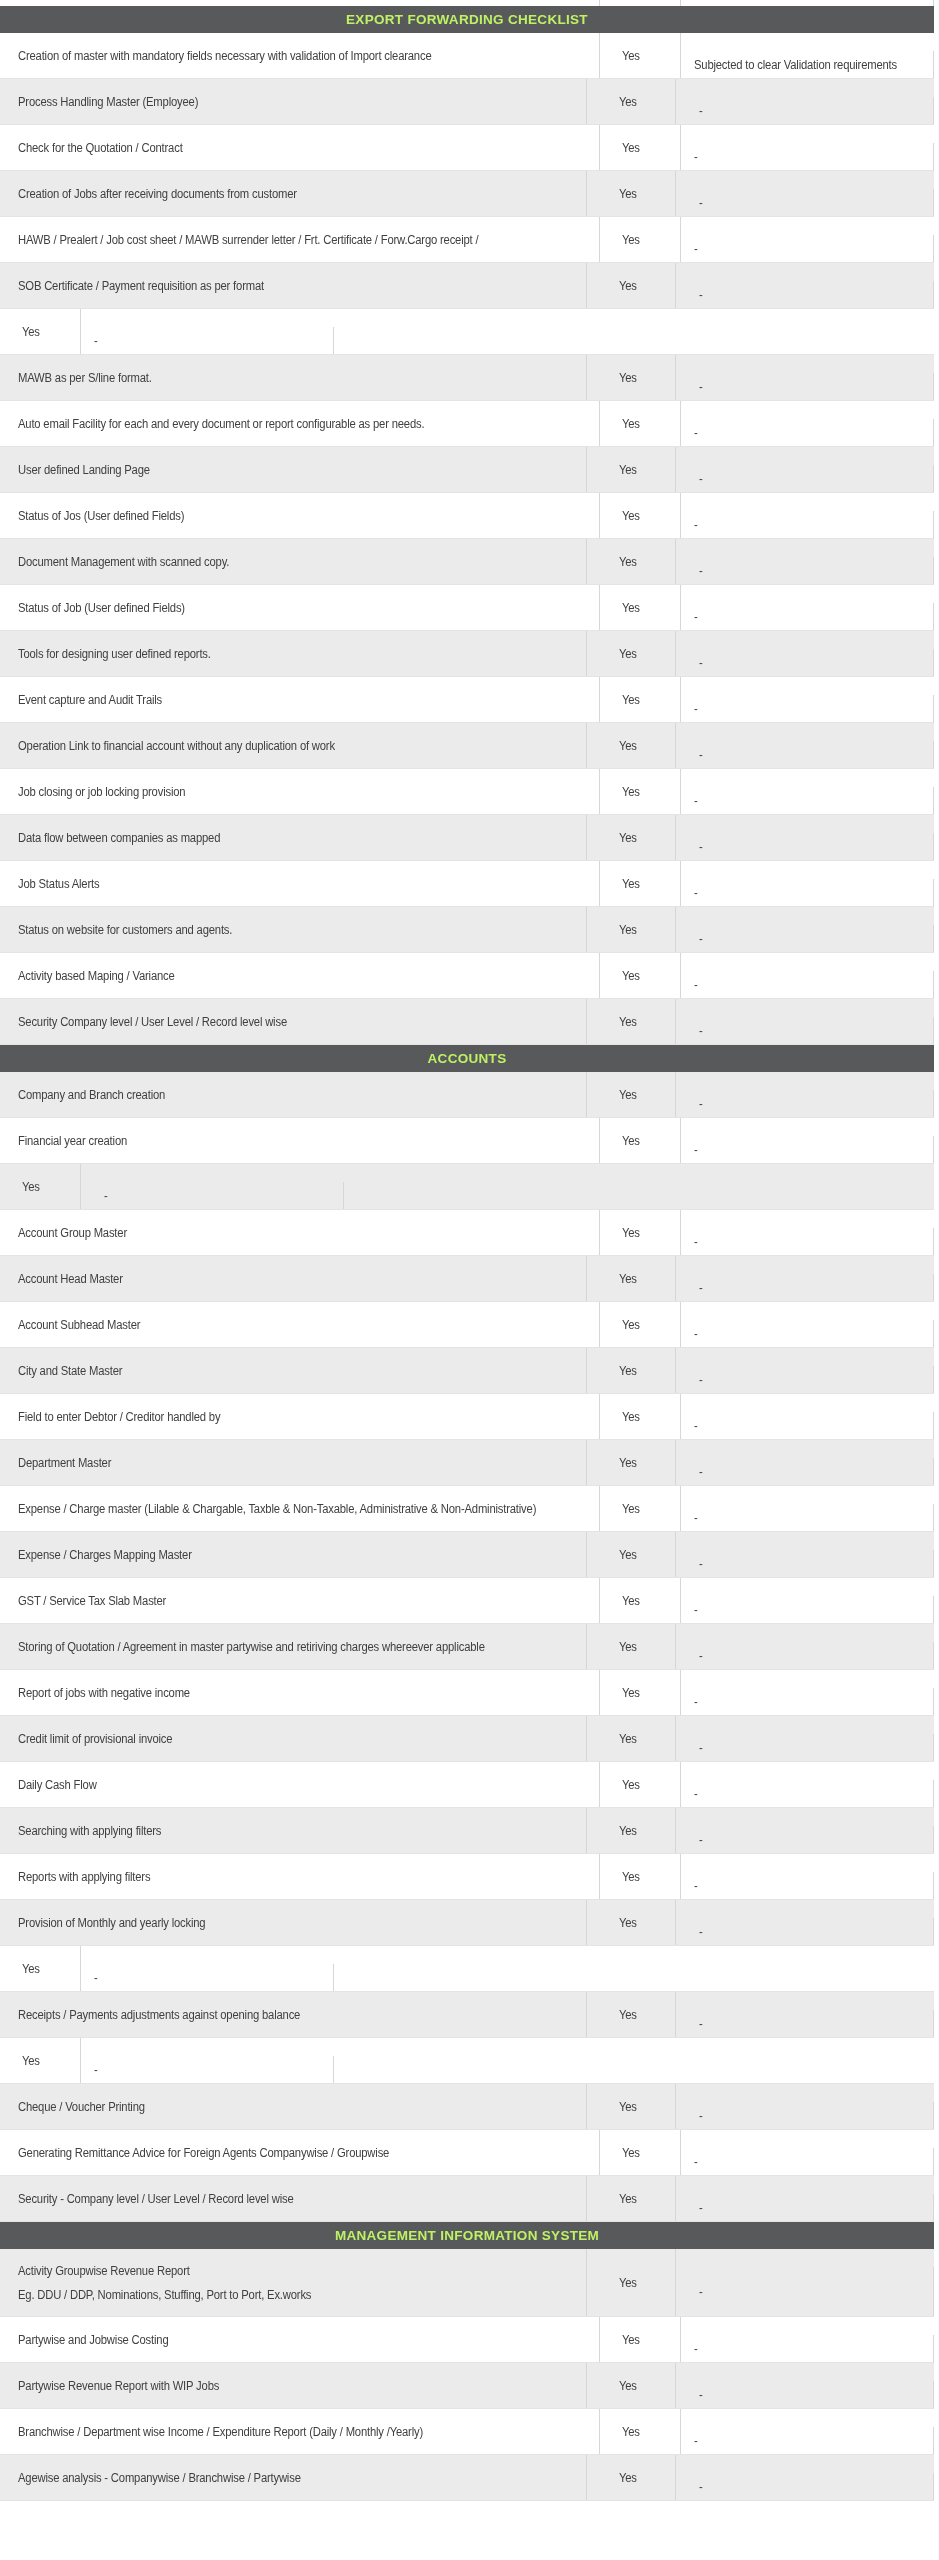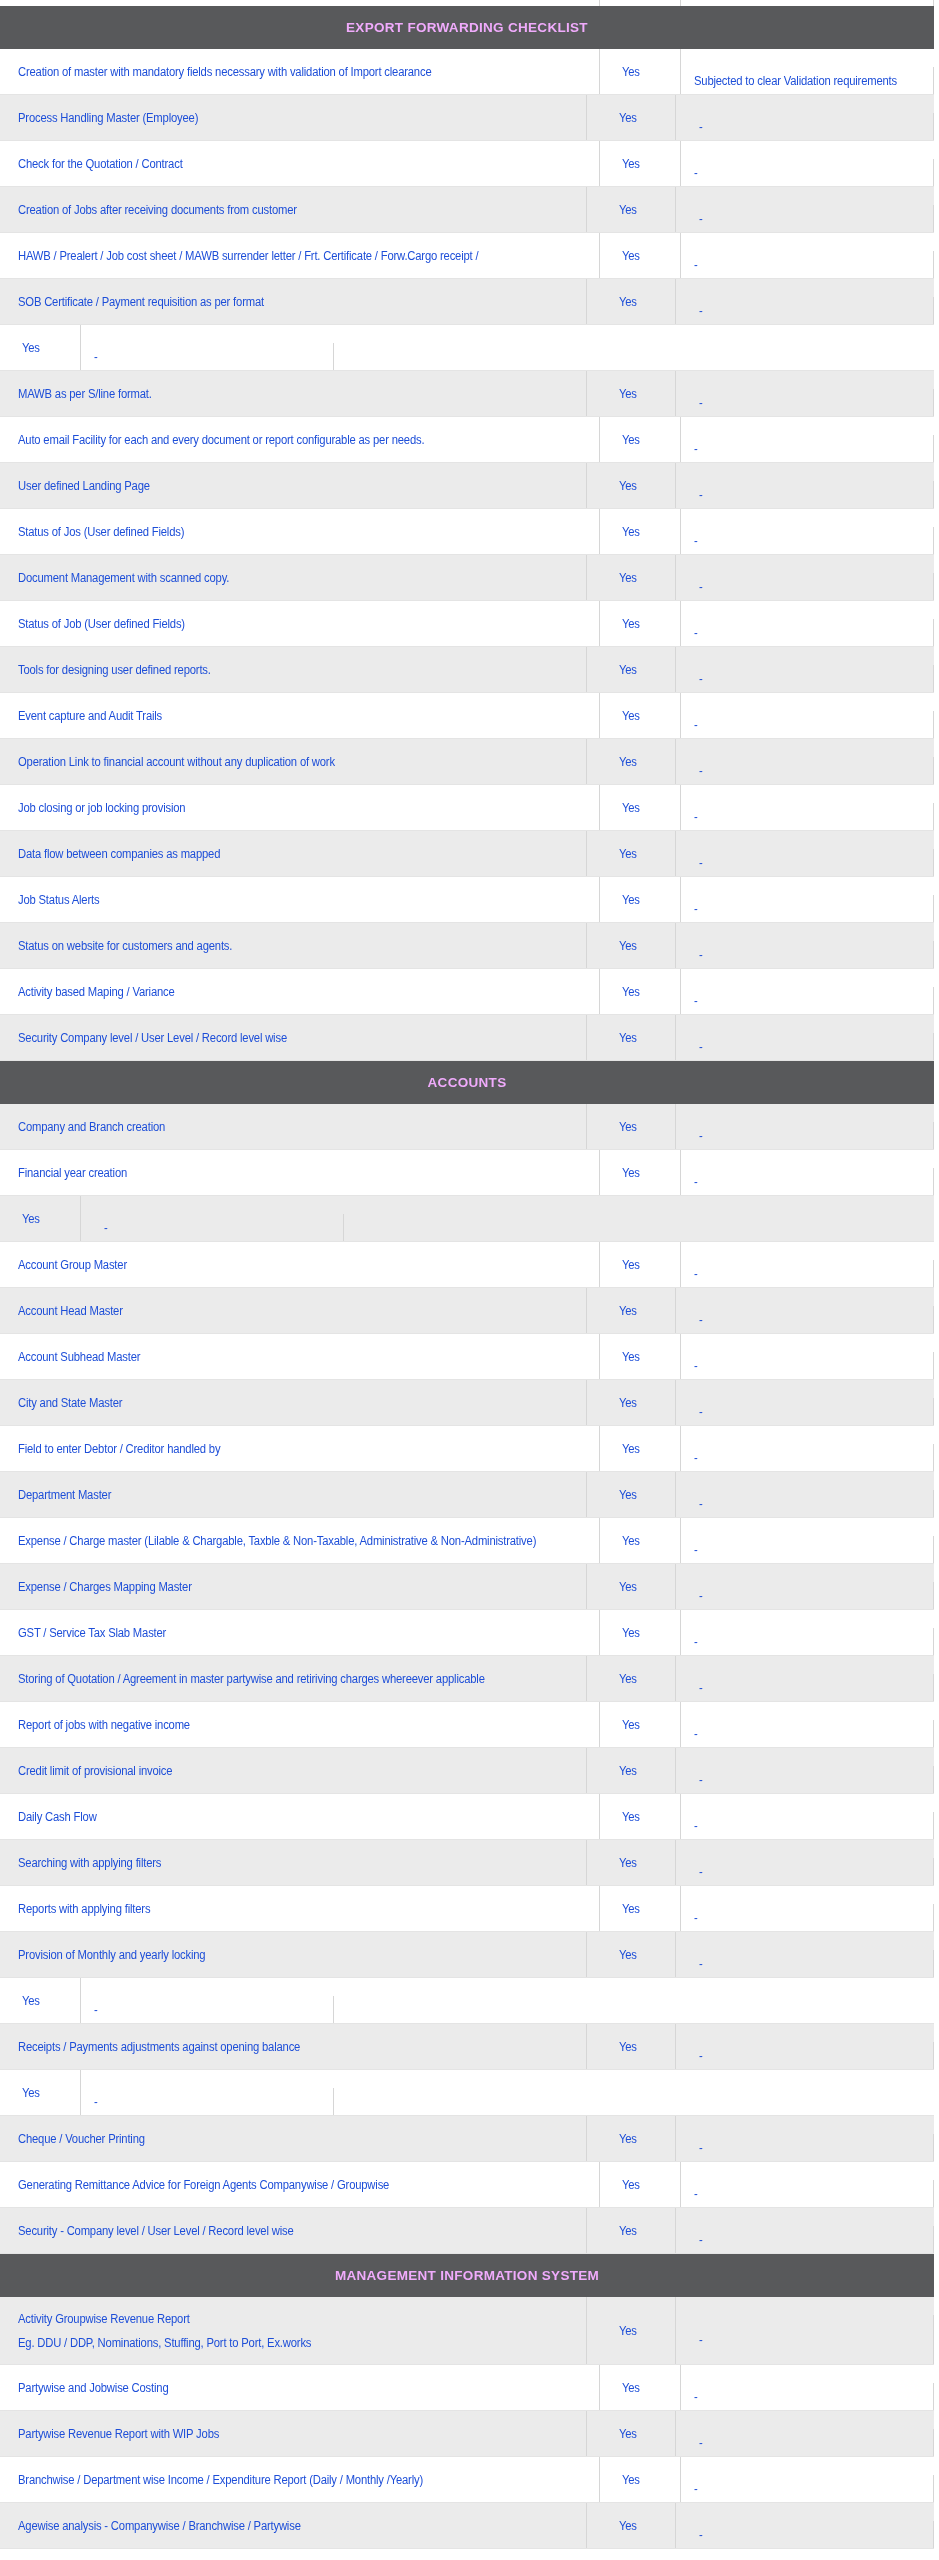--- a/index.html
+++ b/index.html
@@ -21,38 +21,38 @@
   .top-strip .ts {
     box-sizing: border-box;
     border-right: 1px solid #d6d6d6;
     height: 6px;
   }
   .top-strip .c1 { width: 600px; }
   .top-strip .c2 { width: 81px; }
   .top-strip .c3 { width: 253px; }
 
   .section-header {
-    height: 43px;
+    height: 27px;
     background: #58595b;
-    color: #f0abfc;
+    color: #bef264;
     display: flex;
     align-items: center;
     justify-content: center;
     font-size: 13.5px;
     font-weight: bold;
     letter-spacing: 0.3px;
   }
 
   .row {
     display: flex;
     min-height: 46px;
     box-sizing: border-box;
     background: #ffffff;
     border-bottom: 1px solid #e4e4e4;
-    color: #1d4ed8;
+    color: #404040;
     font-size: 12.5px;
     letter-spacing: -0.2px;
   }
   .row.gray { background: #ebebeb; gap: 10px; }
   .row.tall { min-height: 68px; }
 
   .cell {
     box-sizing: border-box;
     display: flex;
     align-items: center;

